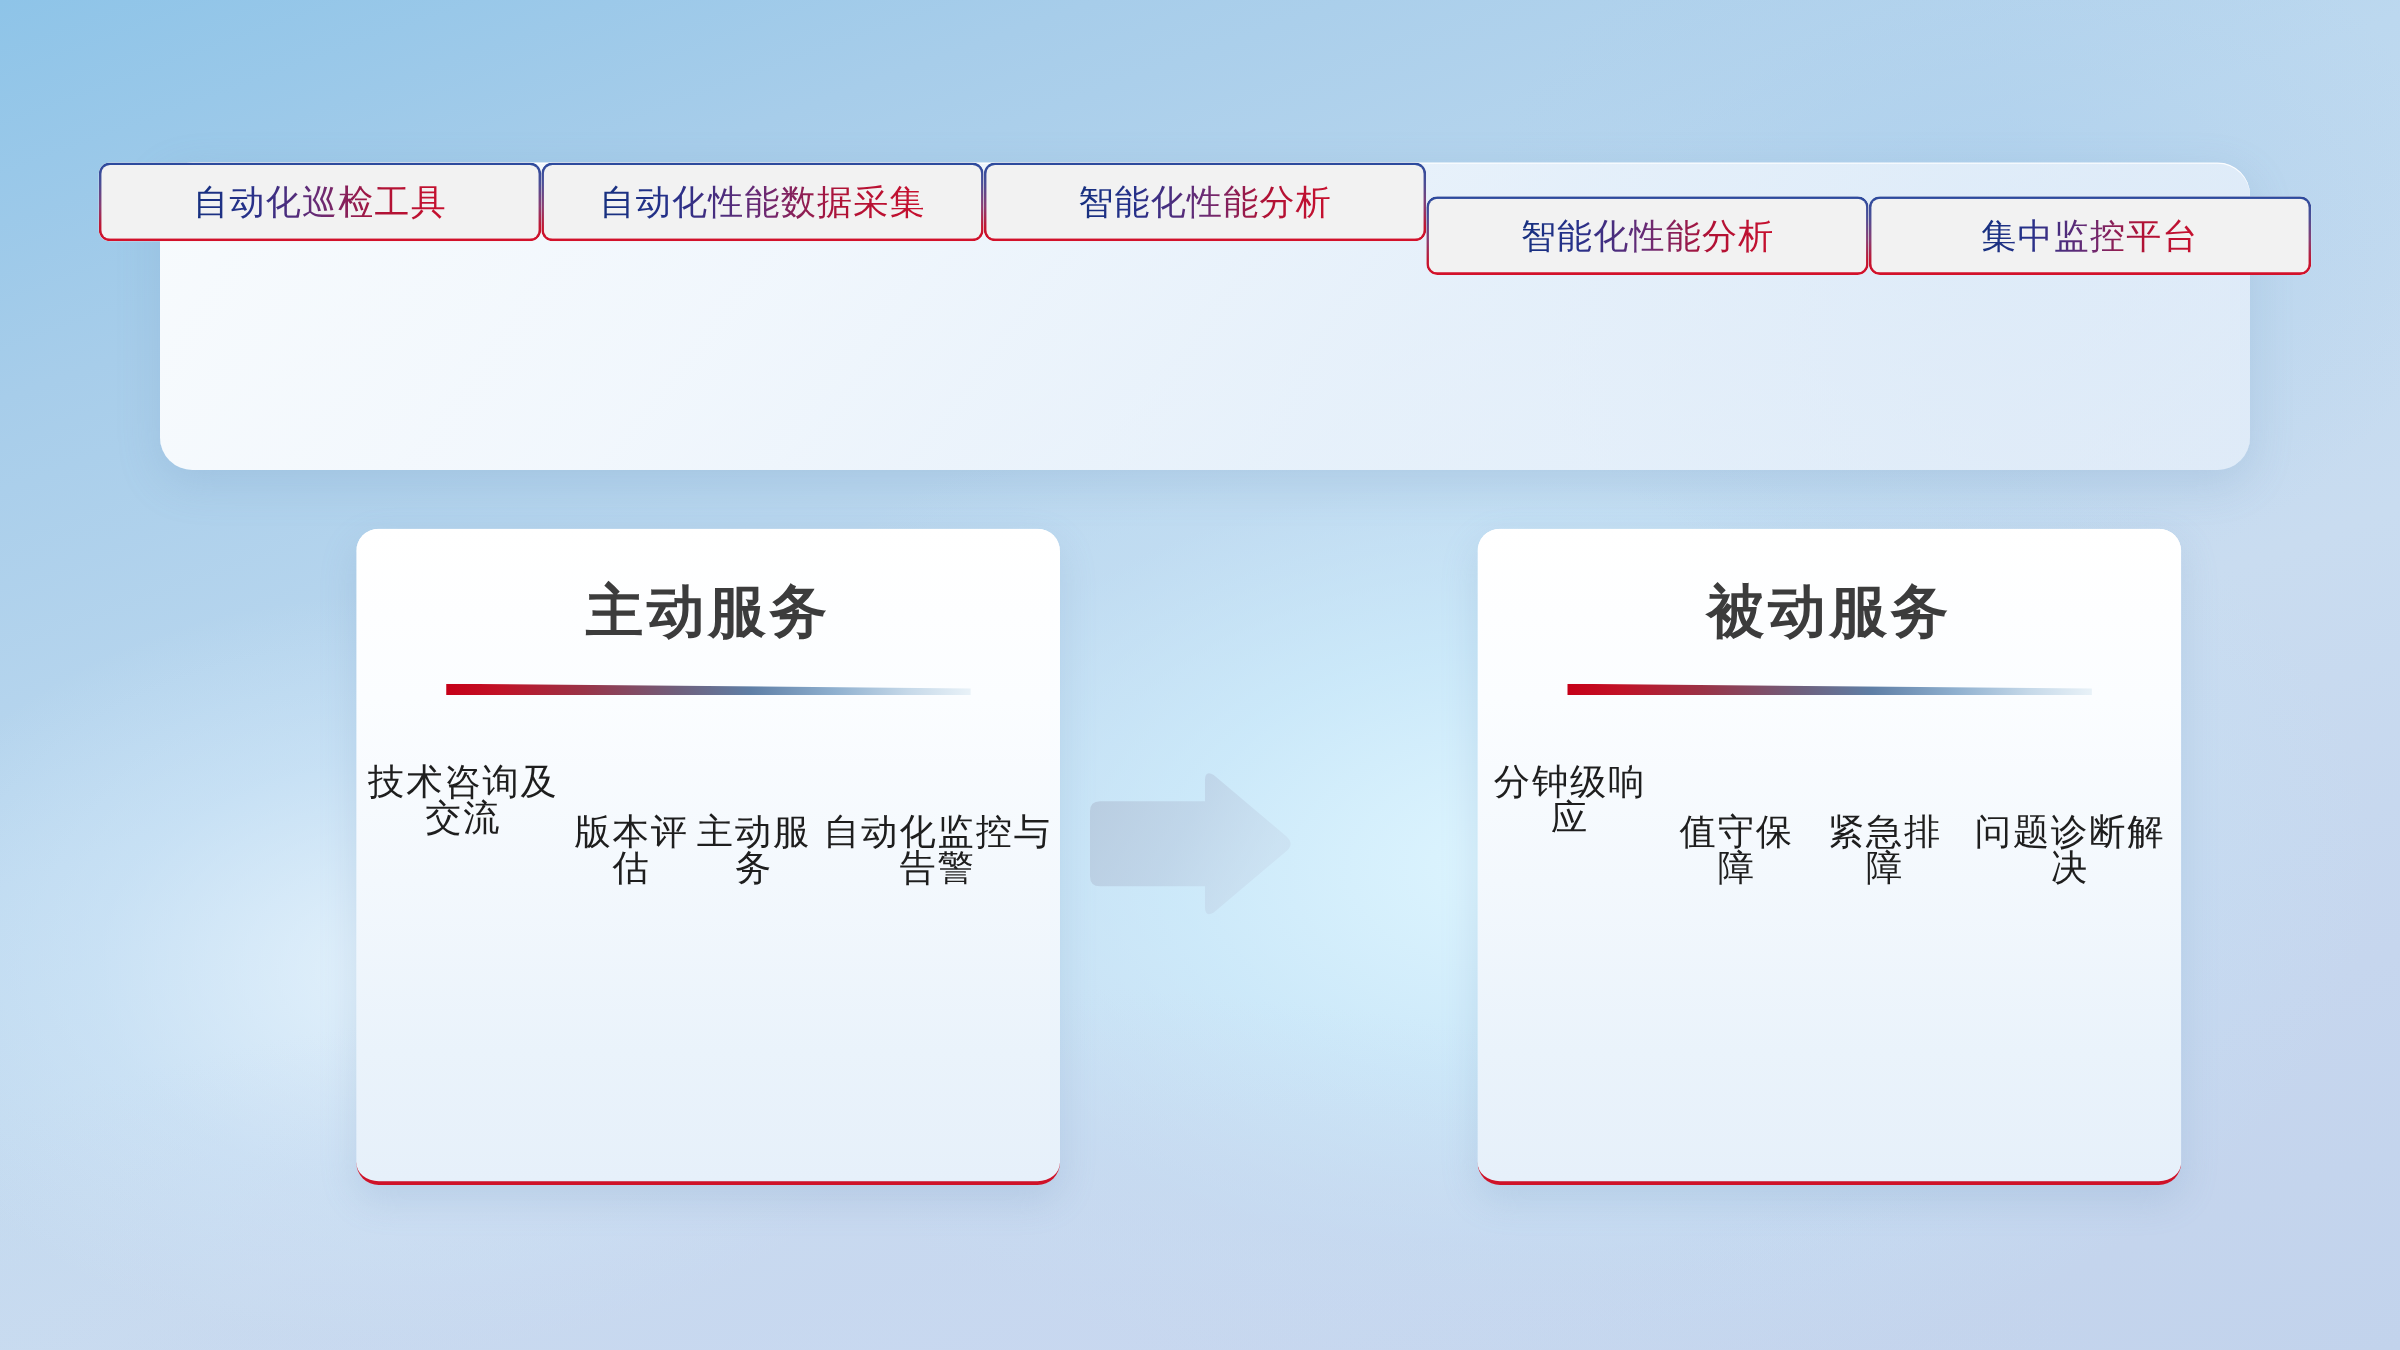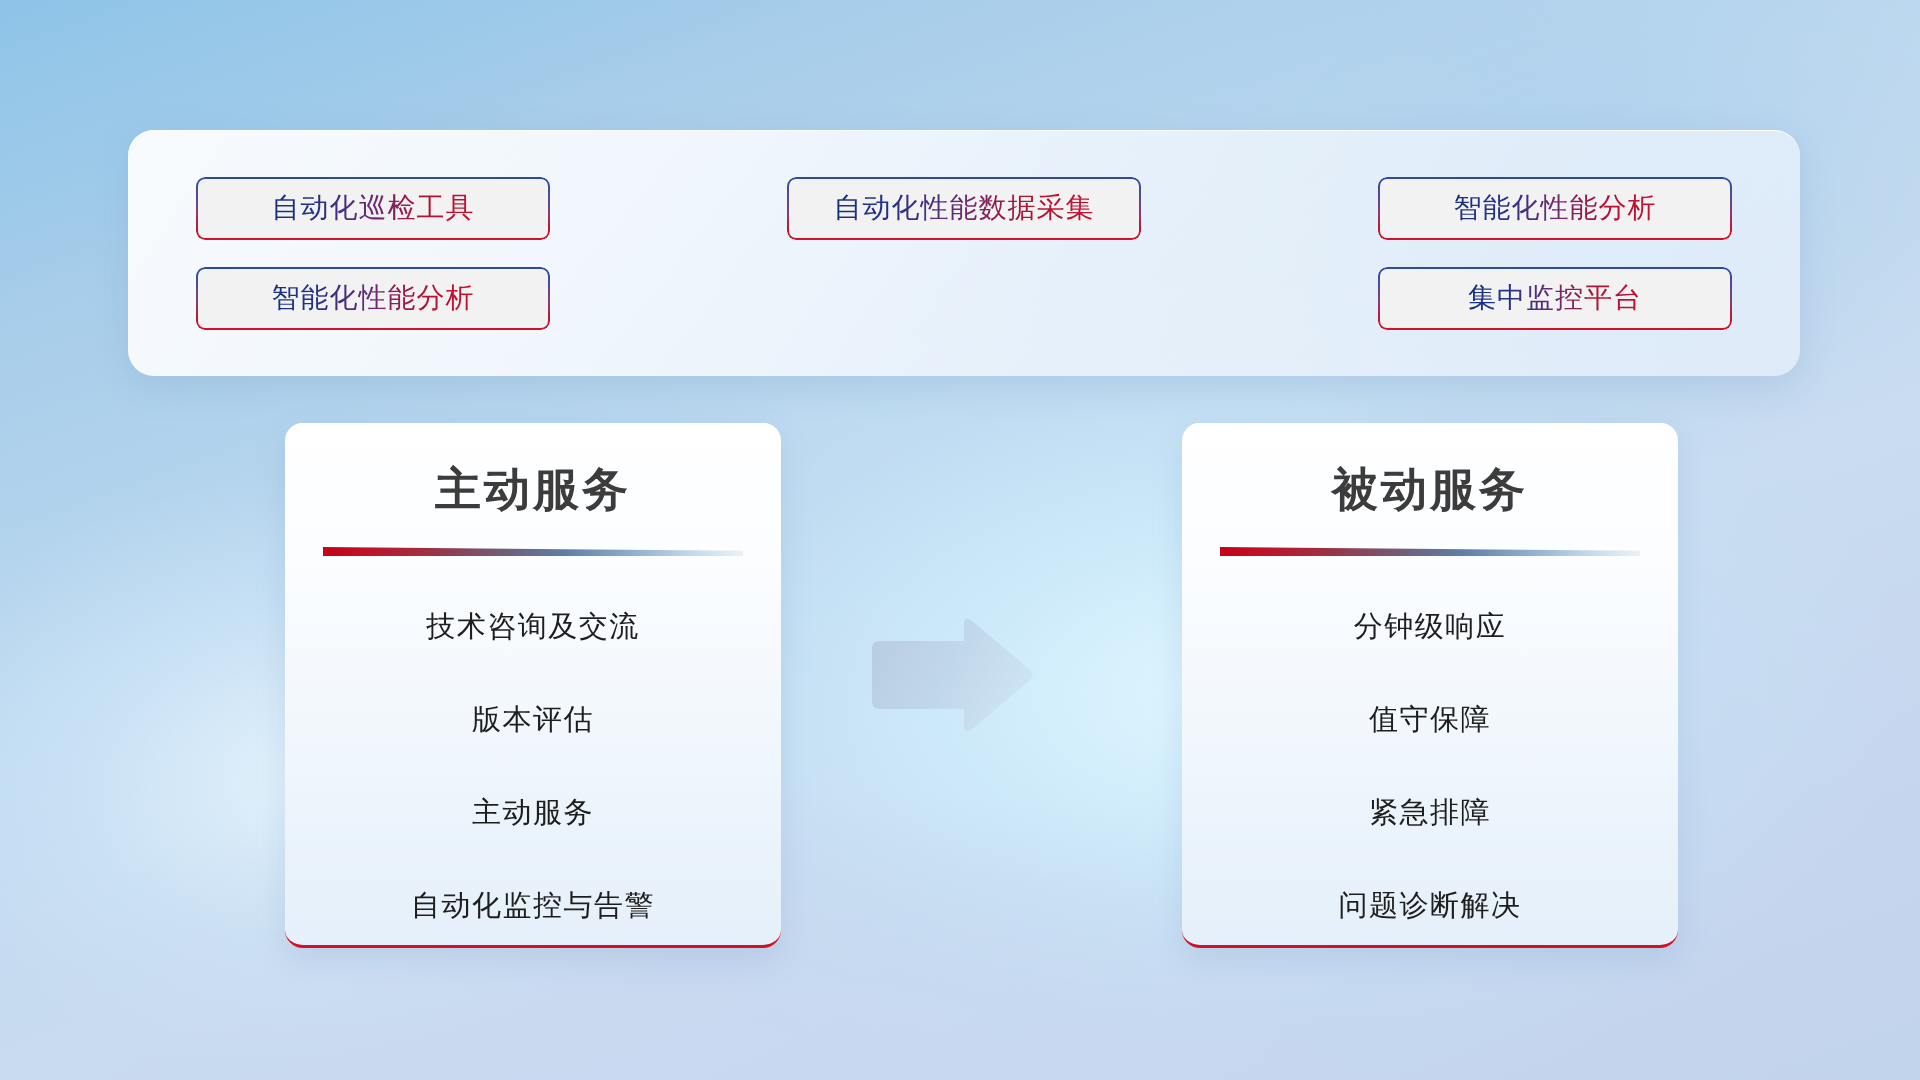--- a/index.html
+++ b/index.html
@@ -31,21 +31,21 @@
     position:absolute; left:0; bottom:-22%; width:100%; height:56%;
     background:radial-gradient(ellipse 62% 60% at 38% 60%,rgba(200,216,240,.70) 0%,rgba(199,214,238,.30) 48%,rgba(198,212,236,0) 80%);
   }
 
   
   #top-panel{
     position:absolute; left:128px; top:130px; width:1672px; height:246px;
     border-radius:26px;
     background:linear-gradient(135deg,rgba(255,255,255,.92) 0%,rgba(250,252,255,.88) 30%,rgba(240,246,253,.80) 60%,rgba(233,241,251,.72) 100%);
     box-shadow:0 10px 34px rgba(110,145,185,.22), inset 0 1px 0 rgba(255,255,255,.9);
-    display:flex; flex-direction:column; justify-content:center;
+    display:flex; flex-direction:row; justify-content:center;
     padding:0 68px;
   }
   .pill-row{ display:flex; justify-content:space-between; }
   .pill-row + .pill-row{ margin-top:27px; }
 
   .pill{
     width:354px; height:63px;
     border-radius:9px;
     position:relative;
     display:flex; align-items:center; justify-content:center;
@@ -63,21 +63,21 @@
     position:relative; z-index:2;
     font-size:28px; letter-spacing:1px; font-weight:400;
     background:linear-gradient(90deg,#16307f 0%,#26318a 22%,#6b2a73 50%,#b01235 74%,#c8102e 100%);
     -webkit-background-clip:text; background-clip:text;
     -webkit-text-fill-color:transparent; color:transparent;
     white-space:nowrap;
   }
 
   
   .card{
-    position:absolute; top:423px; width:496px; height:525px;
+    position:absolute; top:423px; width:563px; height:525px;
     border-radius:18px;
     background:linear-gradient(180deg,#ffffff 0%,#fbfdff 26%,#f3f8fd 54%,#eaf3fb 80%,#e6f0fa 100%);
     border-bottom:3px solid #cf1228;
     box-shadow:0 12px 30px rgba(110,145,185,.20), inset 0 1px 0 rgba(255,255,255,.95);
     overflow:hidden;
   }
   #card-proactive{ left:285px; }
   #card-reactive{  left:1182px; }
 
   .card-title{
@@ -85,21 +85,21 @@
     text-align:center;
     font-size:46px; font-weight:700; letter-spacing:3px;
     color:#3c3c3c;
   }
   .card-divider{
     margin:26px auto 0;
     width:420px; height:9px;
     background:linear-gradient(90deg,#c60018 0%,#c11227 10%,#9a3347 26%,#6f5f7c 44%,#5f7fa6 58%,#8fb0cf 74%,#c6d9e9 88%,#e9f2f8 100%);
     clip-path:polygon(0 0,100% 42%,100% 100%,0 100%);
   }
-  .card-list{ margin-top:44px; display:flex; flex-direction:column; }
+  .card-list{ margin-top:44px; display:flex; flex-direction:row; }
   .card-item{
     text-align:center;
     font-size:29px; color:#1e1e1e; letter-spacing:1.5px;
     line-height:1; padding:12px 0;
   }
   .card-item + .card-item{ margin-top:40px; }
 
   
   #flow-arrow{
     position:absolute; left:866px; top:615px; width:170px; height:120px;

